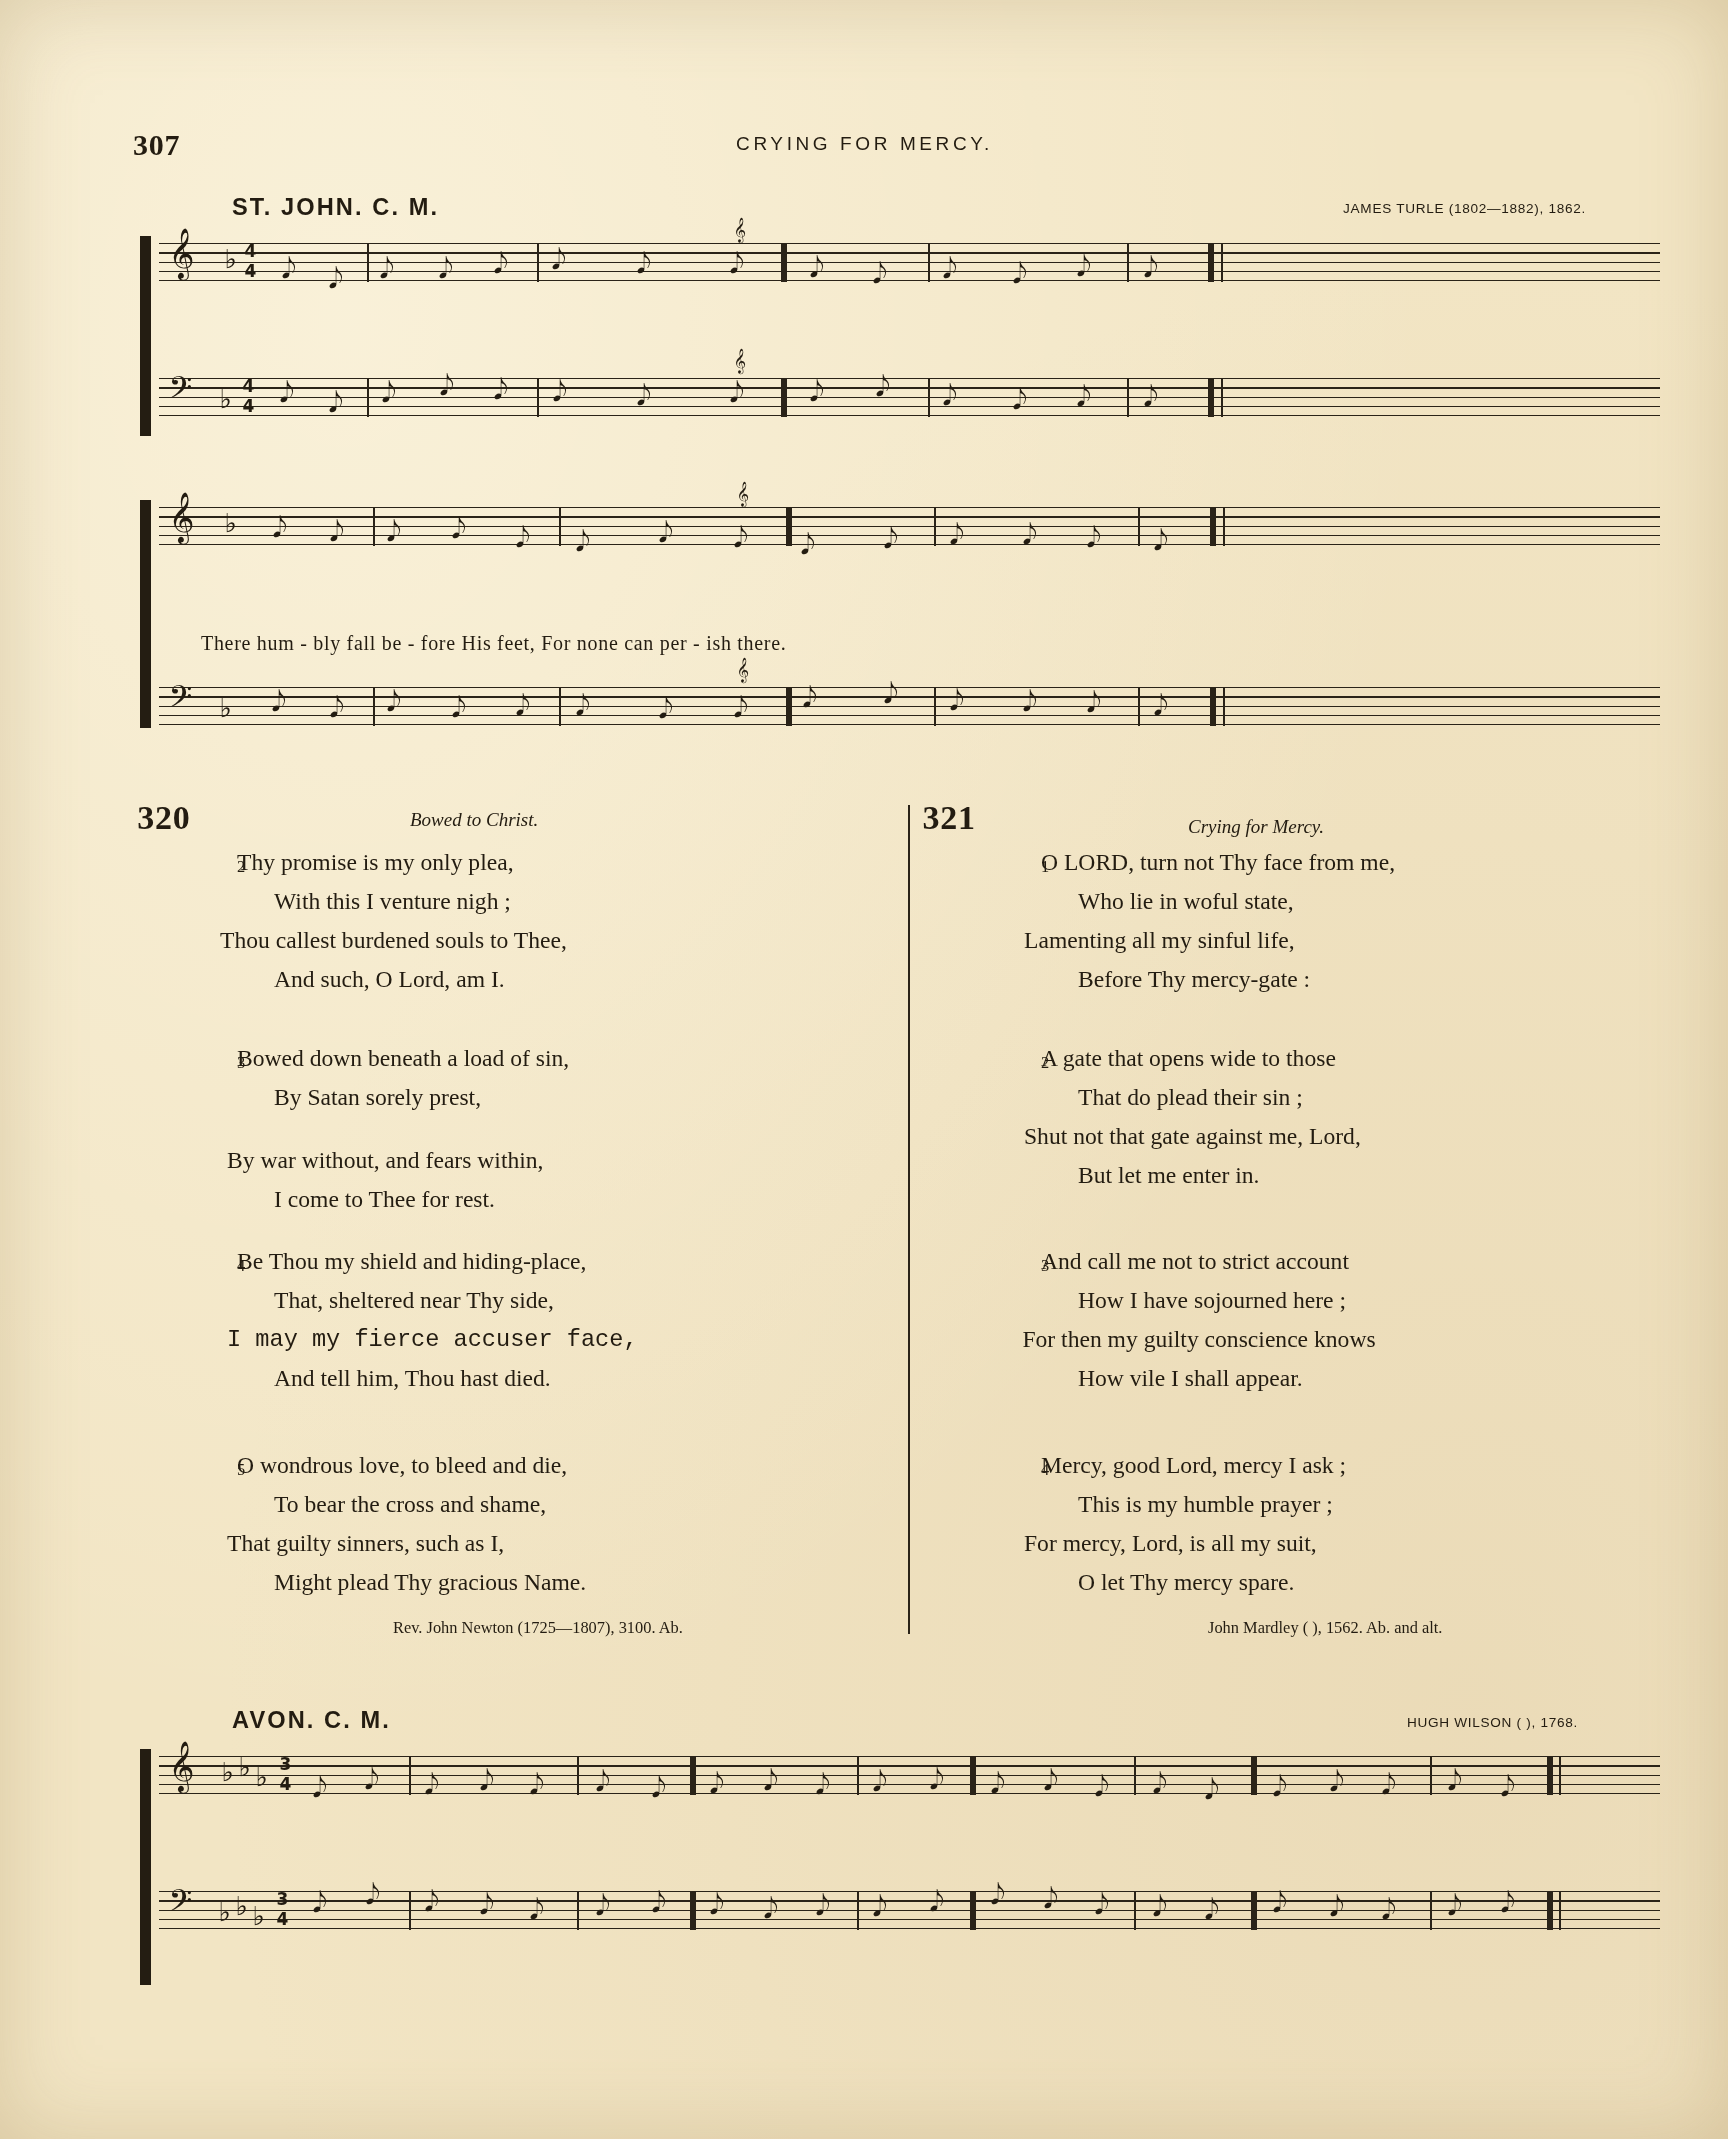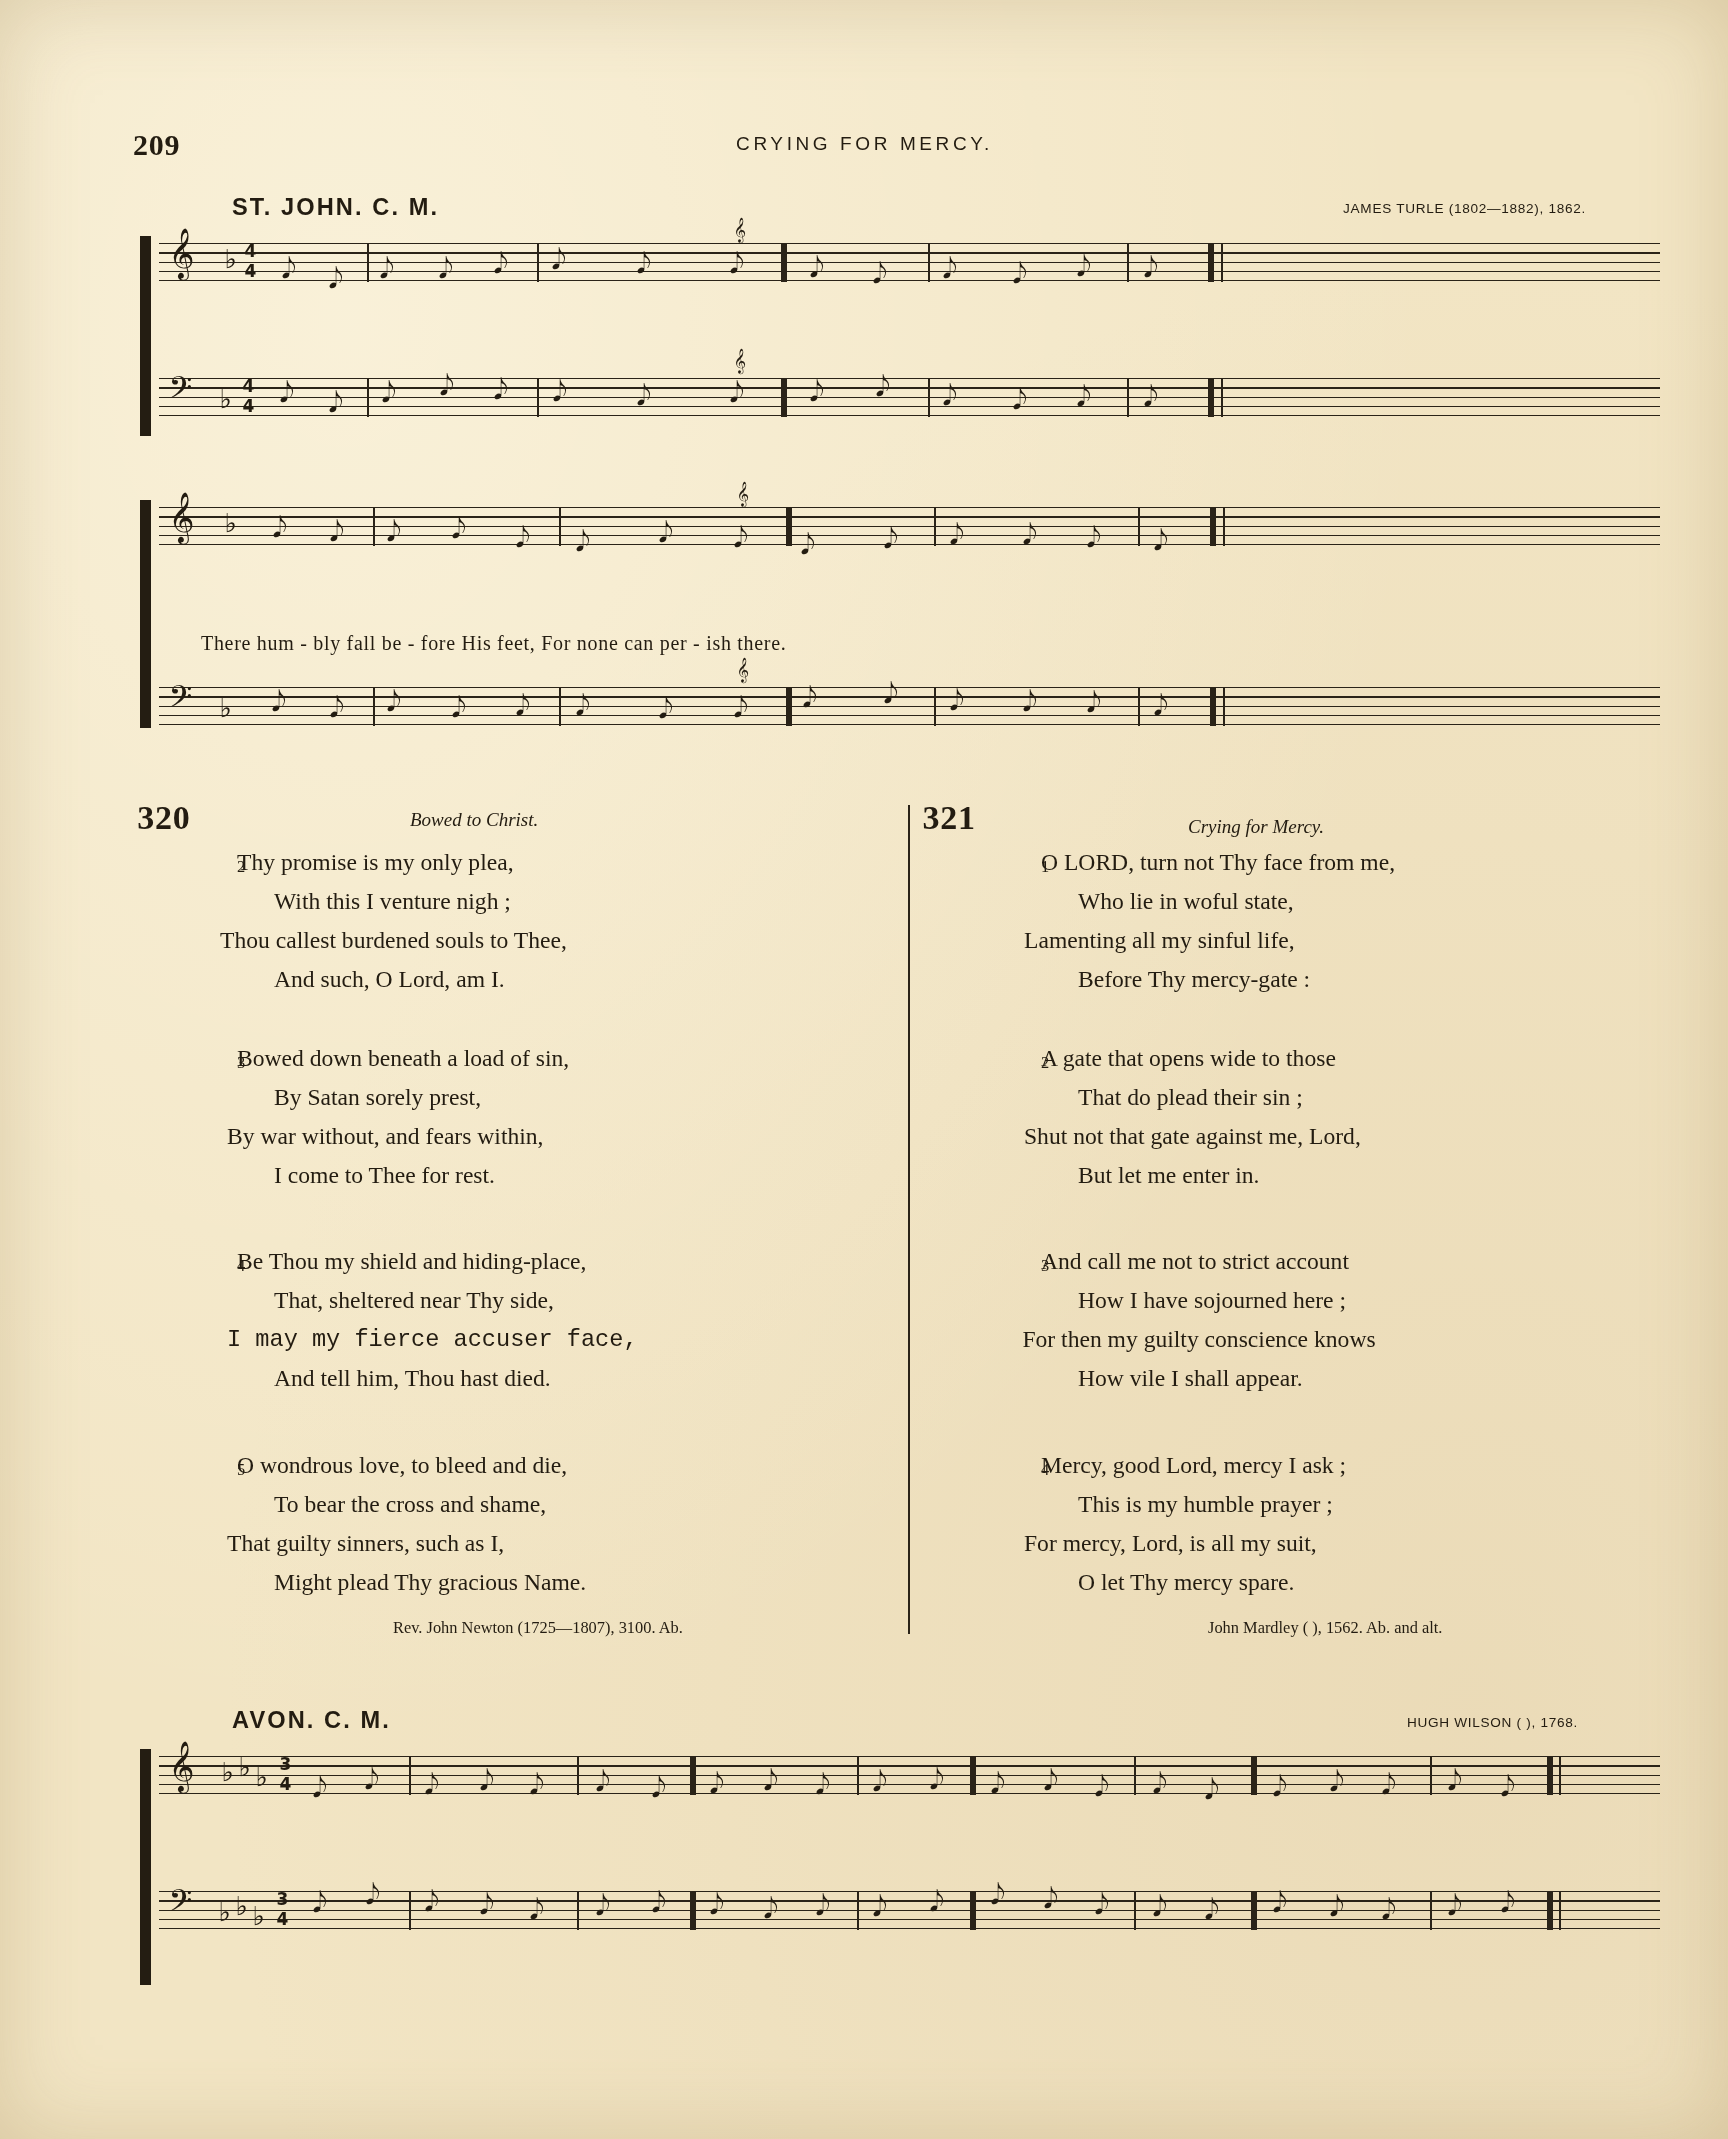--- a/index.html
+++ b/index.html
@@ -181,21 +181,21 @@
     position: absolute;
     width: 2.1px;
     background: #2a2318;
   }
 </style>
 </head>
 <body>
 
 <div class="page">
 
-  <div class="page-number">209</div>
+  <div class="page-number">307</div>
   <div class="running-head">CRYING FOR MERCY.</div>
 
   <div class="tune-title" style="left:232px; top:194px;">ST. JOHN.  C. M.</div>
   <div class="tune-credit" style="right:143px; top:201px; width:428px;">JAMES TURLE (1802—1882), 1862.</div>
 
   <div class="system" style="left:140px; top:236px; width:1520px; height:86px;">
     <div class="brace" style="height:200px;"></div>
     <div class="staff" style="top:7.1px;">
       <div class="line"></div>
         <div class="line"></div>
@@ -352,21 +352,21 @@
       <div class="ln">Thy promise is my only plea,</div>
       <div class="ln ind">With this I venture nigh ;</div>
       <div class="ln" style="margin-left:-17px;">Thou callest burdened souls to Thee,</div>
       <div class="ln ind">And such, O Lord, am I.</div>
     </div>
 
     <div class="stanza" style="left:104px; top:240px;">
       <div class="st-num" style="top:4.3px;">3</div>
       <div class="ln">Bowed down beneath a load of sin,</div>
       <div class="ln ind">By Satan sorely prest,</div>
-      <div class="ln" style="margin-left:-10px;">By war without, and fears within,</div>
+      <div class="ln" style="margin-left:-10px;margin-top:24px;">By war without, and fears within,</div>
       <div class="ln ind">I come to Thee for rest.</div>
     </div>
 
     <div class="stanza" style="left:104px; top:443px;">
       <div class="st-num" style="top:4.3px;">4</div>
       <div class="ln">Be Thou my shield and hiding-place,</div>
       <div class="ln ind">That, sheltered near Thy side,</div>
       <div class="ln" style="margin-left:-10px;font-family:Liberation Mono, monospace;">I may my fierce accuser face,</div>
       <div class="ln ind">And tell him, Thou hast died.</div>
     </div>

